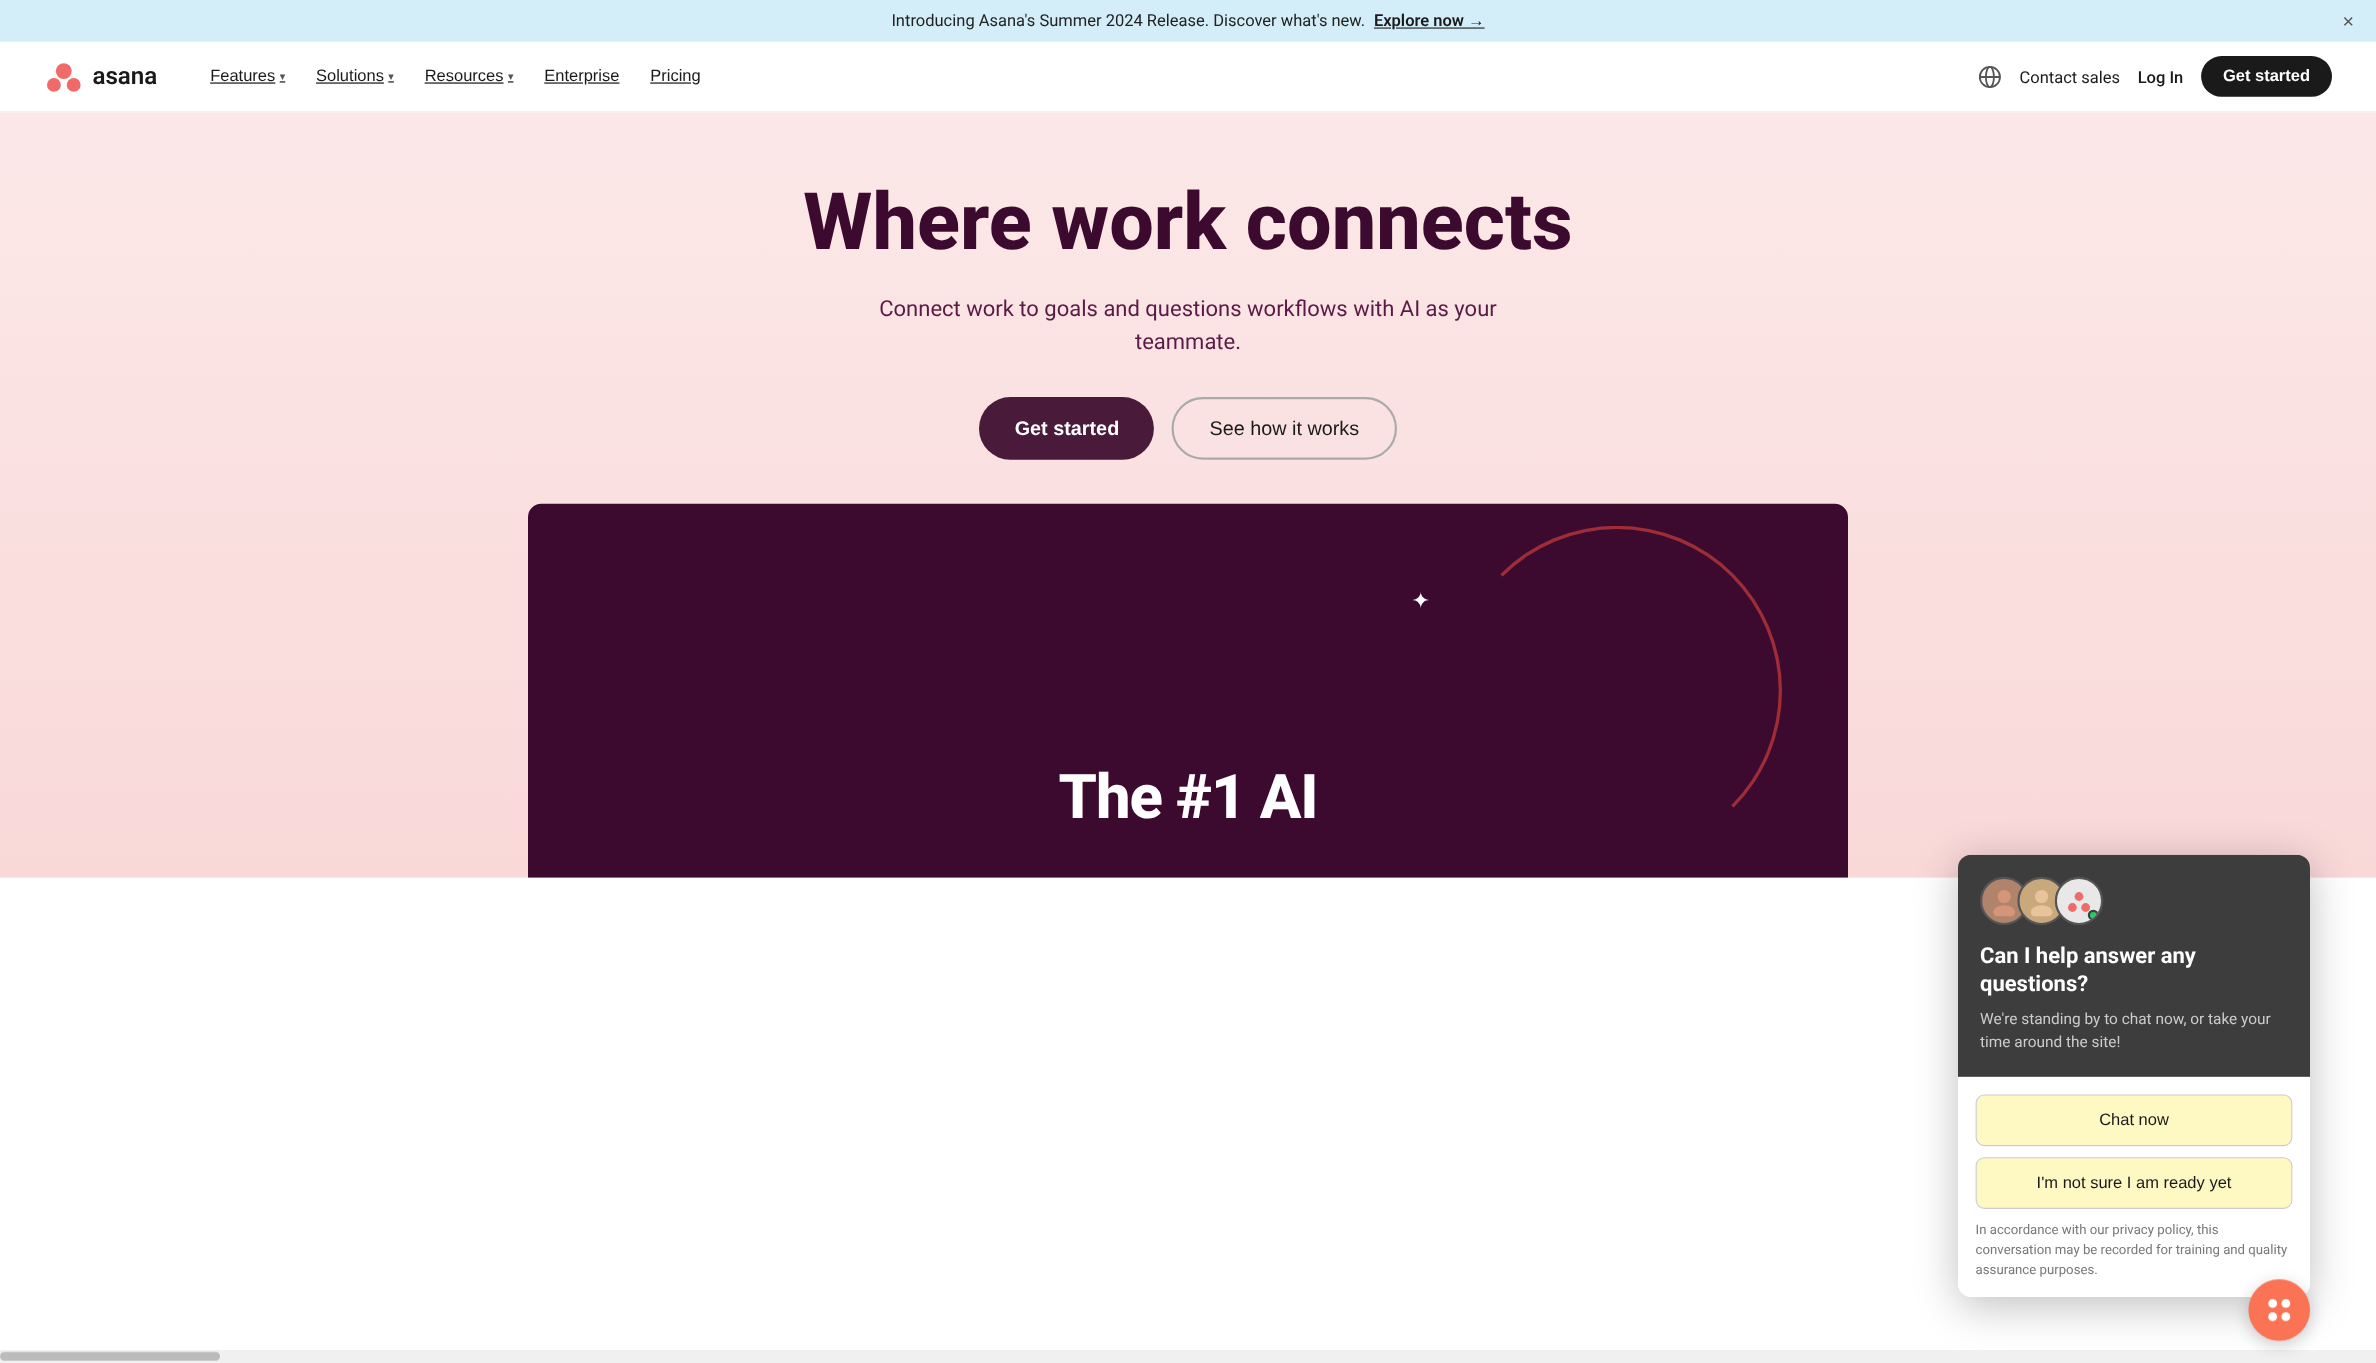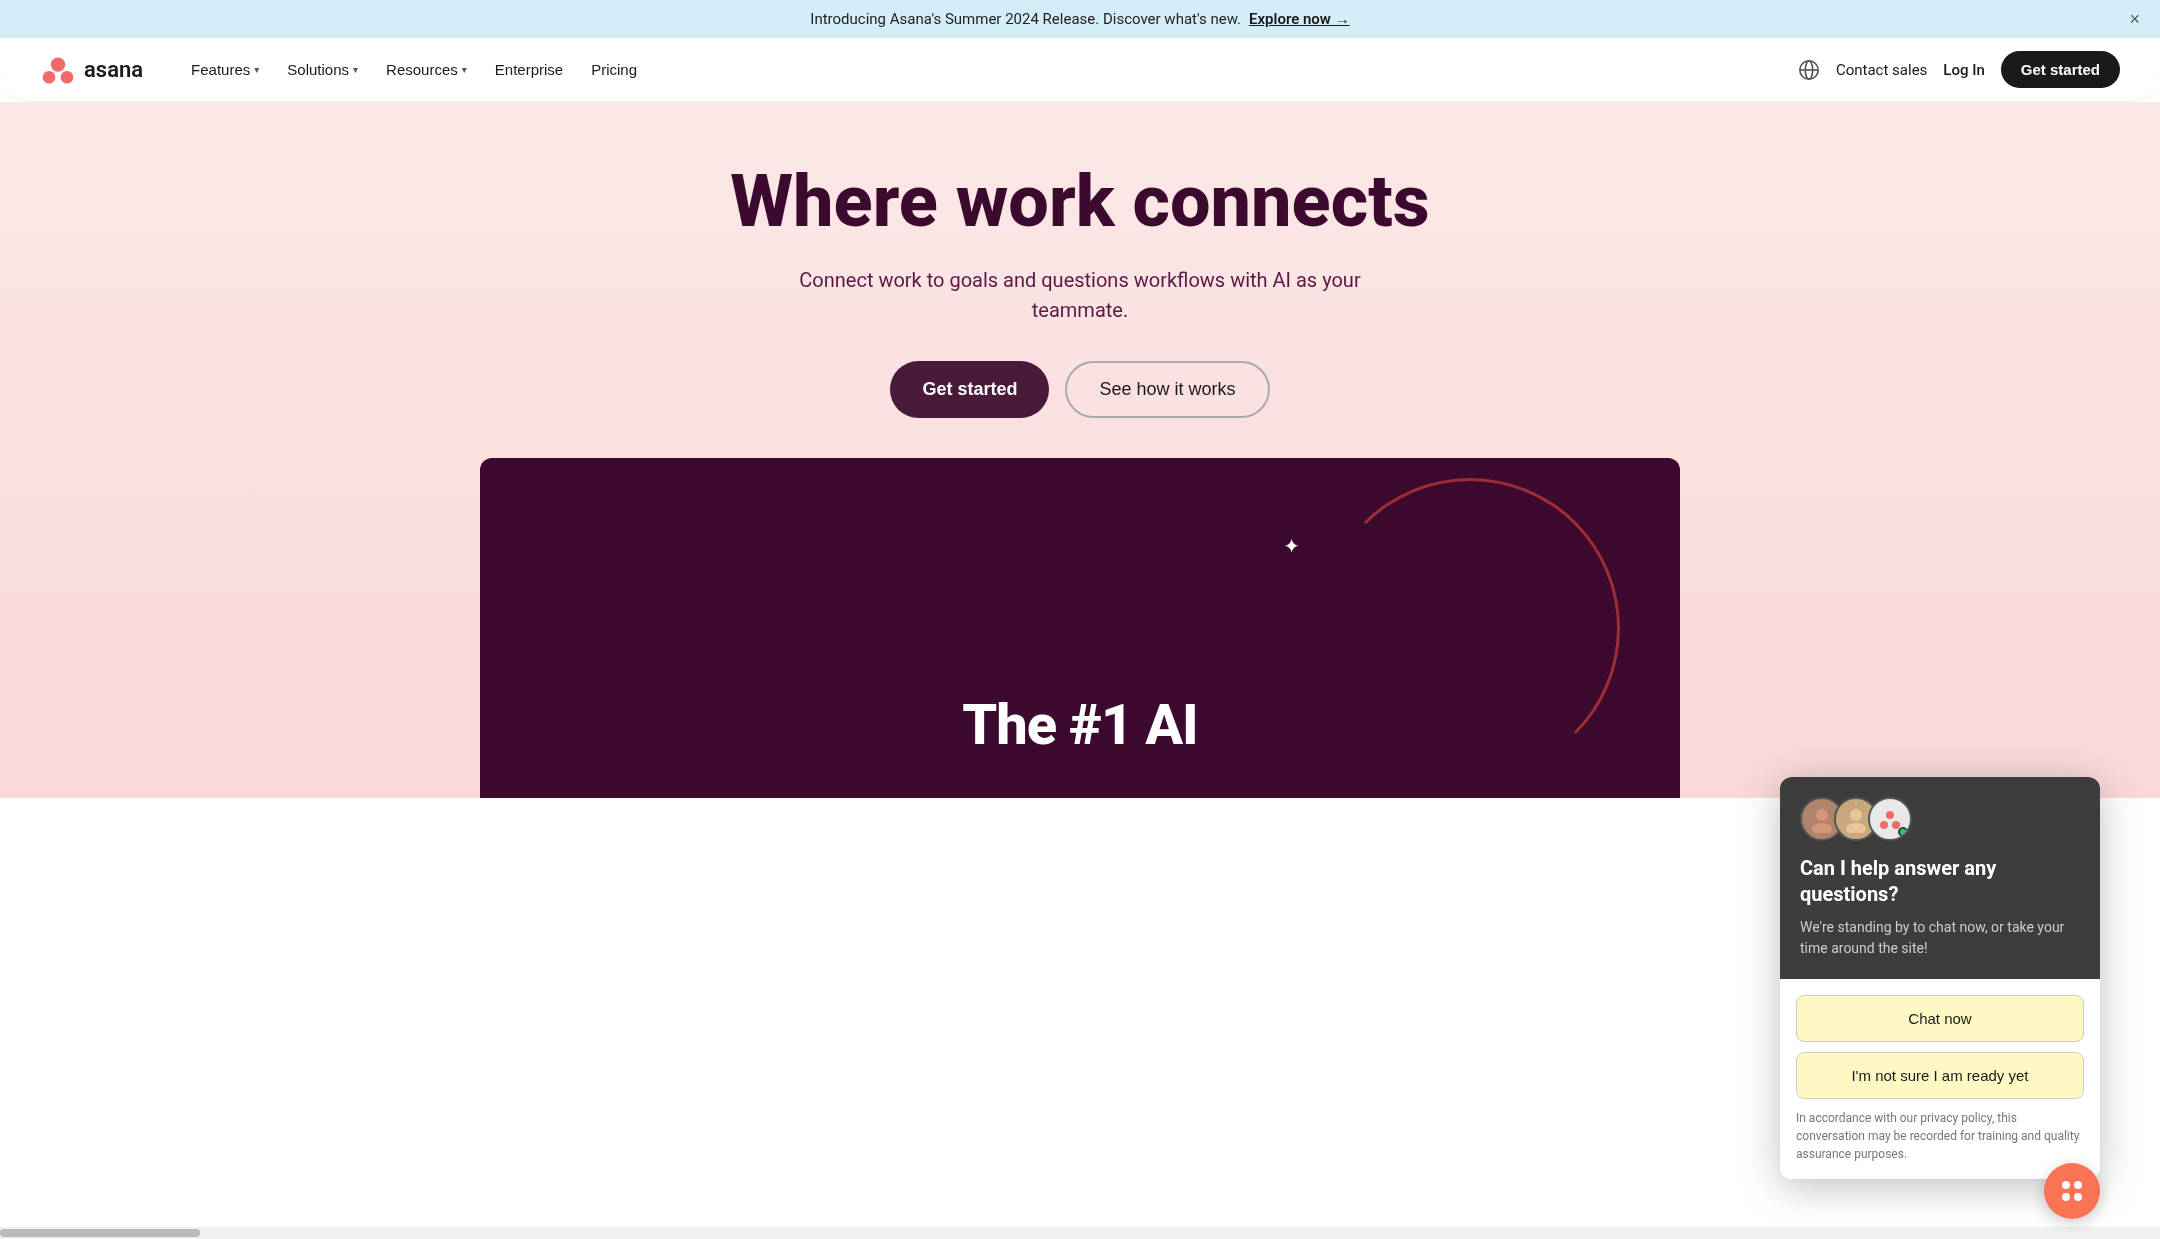--- a/index.html
+++ b/index.html
@@ -36,21 +36,20 @@
     
     .navbar {
       background: #fff;
       display: flex;
       align-items: center;
       padding: 0 40px;
       height: 64px;
       border-bottom: 1px solid #eee;
       position: relative;
       z-index: 10;
-      border-radius: 31px;
     }
     .navbar-logo {
       display: flex;
       align-items: center;
       gap: 8px;
       margin-right: 36px;
       text-decoration: none;
     }
     .asana-logo-icon {
       width: 36px;
@@ -59,20 +58,21 @@
     .asana-logo-text {
       font-size: 22px;
       font-weight: 600;
       color: #1a1a1a;
     }
     .nav-links {
       display: flex;
       align-items: flex-end;
       gap: 4px;
       flex: 1;
+      text-decoration: underline;
     }
     .nav-link {
       display: flex;
       align-items: center;
       gap: 4px;
       padding: 8px 12px;
       font-size: 15px;
       color: #1a1a1a;
       cursor: pointer;
       border-radius: 6px;

